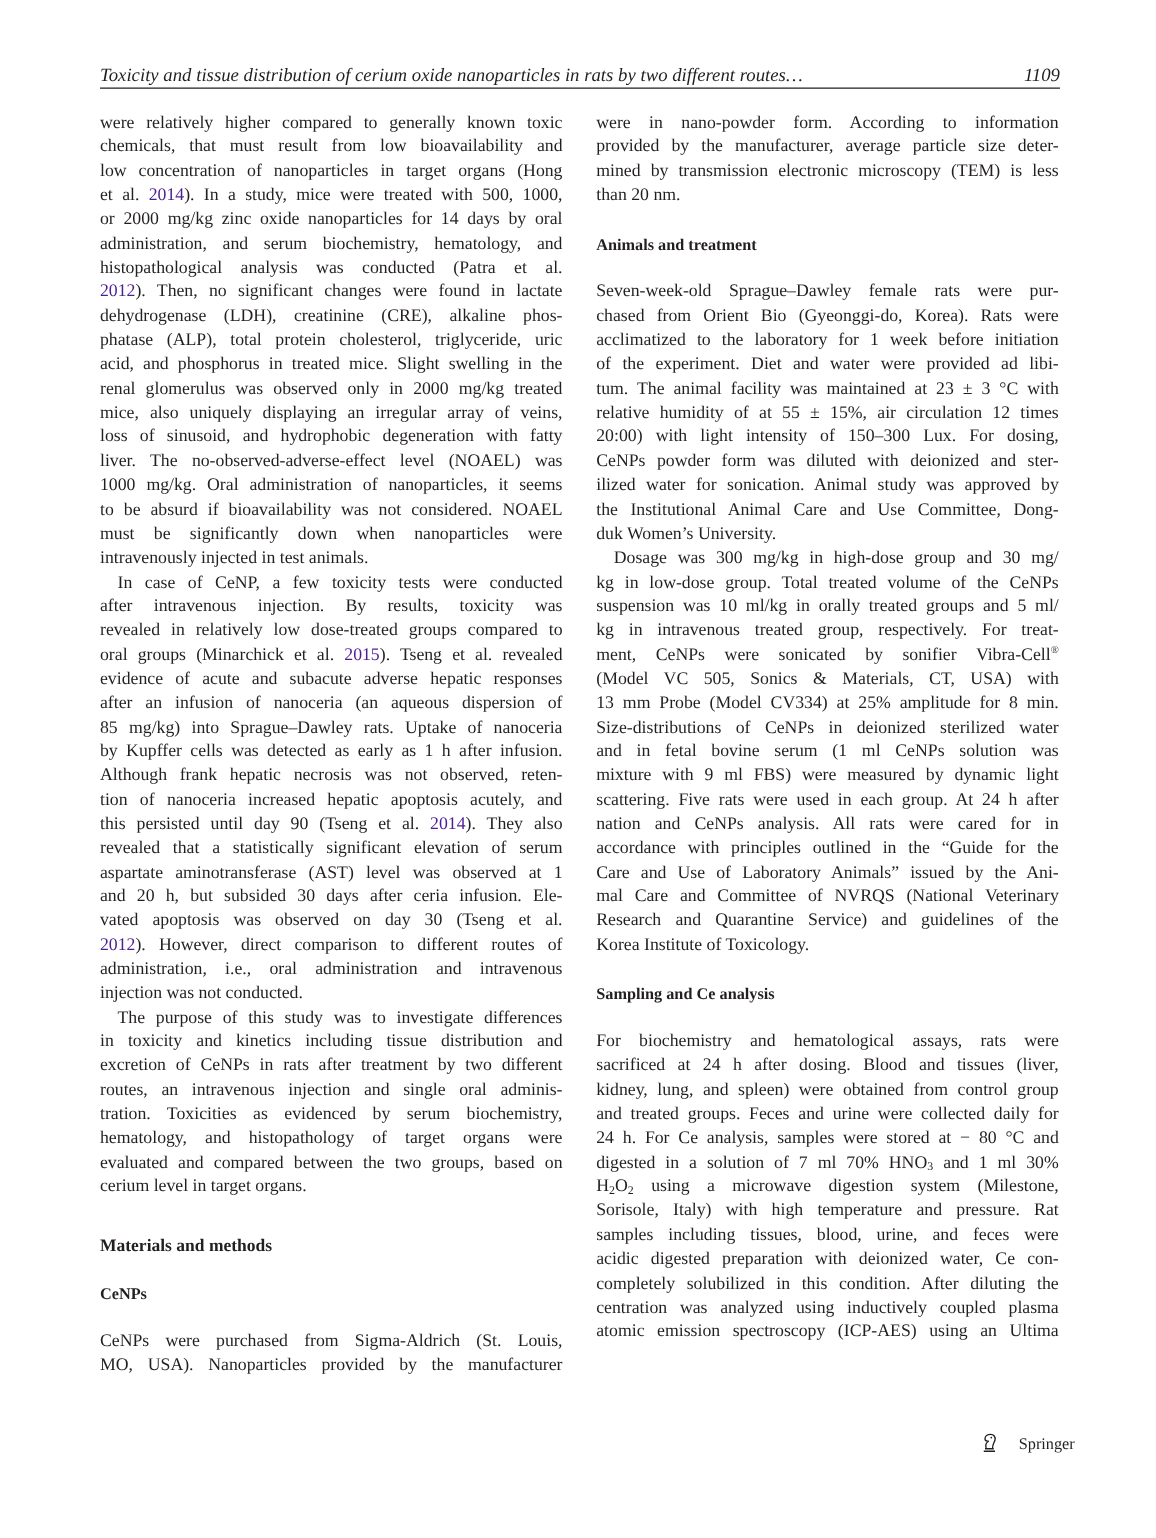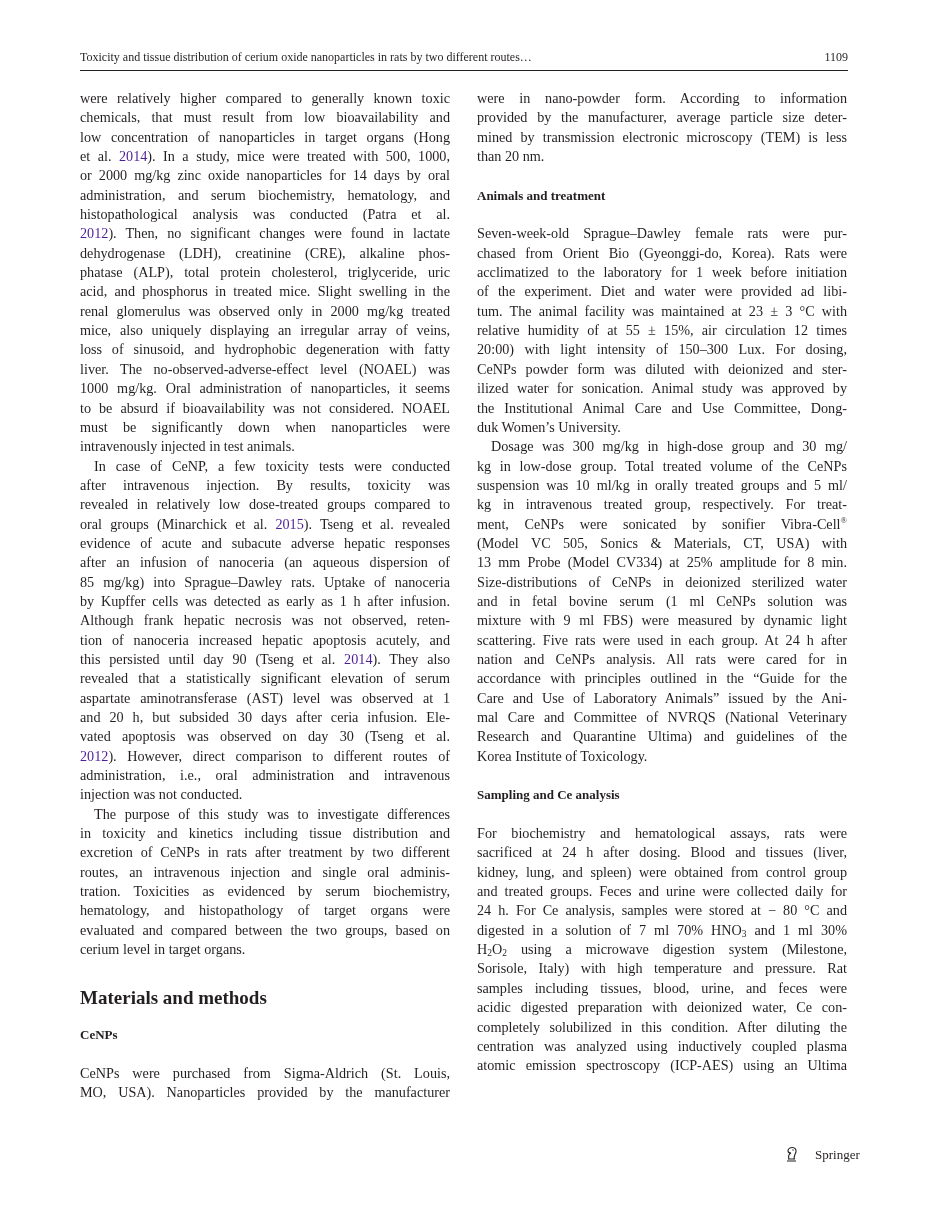--- a/index.html
+++ b/index.html
@@ -1,28 +1,28 @@
 <!DOCTYPE html>
 <html><head>
 <meta charset="utf-8">
 <style>
   html, body { margin: 0; padding: 0; background: #ffffff; }
   body { width: 925px; height: 1230px; position: relative; overflow: hidden;
          font-family: "Liberation Serif", "DejaVu Serif", serif; color: #231f20; }
   .running-head { position: absolute; left: 80px; top: 50px; width: 768px; height: 20px;
-                  font-size: 12px; display: flex; justify-content: space-between; align-items: flex-start; }
+                  font-size: 15px; display: flex; justify-content: space-between; align-items: flex-end; font-style: italic; }
   .head-rule { position: absolute; left: 80px; top: 70px; width: 768px; height: 0; border-top: 1.6px solid #231f20; }
   .col { position: absolute; top: 89px; width: 370px; font-size: 14.2px; line-height: 19.35px; }
   .col-left { left: 80px; }
   .col-right { left: 477px; }
   .ln { display: block; text-align: justify; text-align-last: justify; white-space: nowrap; height: 19.35px; }
   .ln.last { text-align-last: left; }
   .ln.indent { text-indent: 14px; }
   .cite { color: #4c1d95; }
-  .h1 { font-weight: bold; font-size: 19px; display: block; height: 19.35px; }
+  .h1 { font-weight: bold; font-size: 14px; display: block; height: 19.35px; }
   .h2 { font-weight: bold; font-size: 13px; display: block; height: 19.35px; }
   .gap { display: block; height: 19.35px; }
   .gap-half { display: block; height: 9px; }
   sub { font-size: 9.5px; vertical-align: -2px; line-height: 0; }
   sup { font-size: 8.5px; vertical-align: 6px; line-height: 0; }
   .footer-logo { position: absolute; left: 784px; top: 1146px; display: flex; align-items: center; gap: 16px; font-size: 13px; }
 </style>
 </head>
 <body>
 
@@ -129,21 +129,21 @@
     <span class="ln">(Model VC 505, Sonics &amp; Materials, CT, USA) with</span>
     <span class="ln">13 mm Probe (Model CV334) at 25% amplitude for 8 min.</span>
     <span class="ln">Size-distributions of CeNPs in deionized sterilized water</span>
     <span class="ln">and in fetal bovine serum (1 ml CeNPs solution was</span>
     <span class="ln">mixture with 9 ml FBS) were measured by dynamic light</span>
     <span class="ln">scattering. Five rats were used in each group. At 24 h after</span>
     <span class="ln">nation and CeNPs analysis. All rats were cared for in</span>
     <span class="ln">accordance with principles outlined in the “Guide for the</span>
     <span class="ln">Care and Use of Laboratory Animals” issued by the Ani-</span>
     <span class="ln">mal Care and Committee of NVRQS (National Veterinary</span>
-    <span class="ln">Research and Quarantine Ultima) and guidelines of the</span>
+    <span class="ln">Research and Quarantine Service) and guidelines of the</span>
     <span class="ln last">Korea Institute of Toxicology.</span>
   </div>
   <span class="gap"></span>
   <span class="h2">Sampling and Ce analysis</span>
   <span class="gap"></span>
   <div>
     <span class="ln">For biochemistry and hematological assays, rats were</span>
     <span class="ln">sacrificed at 24 h after dosing. Blood and tissues (liver,</span>
     <span class="ln">kidney, lung, and spleen) were obtained from control group</span>
     <span class="ln">and treated groups. Feces and urine were collected daily for</span>

